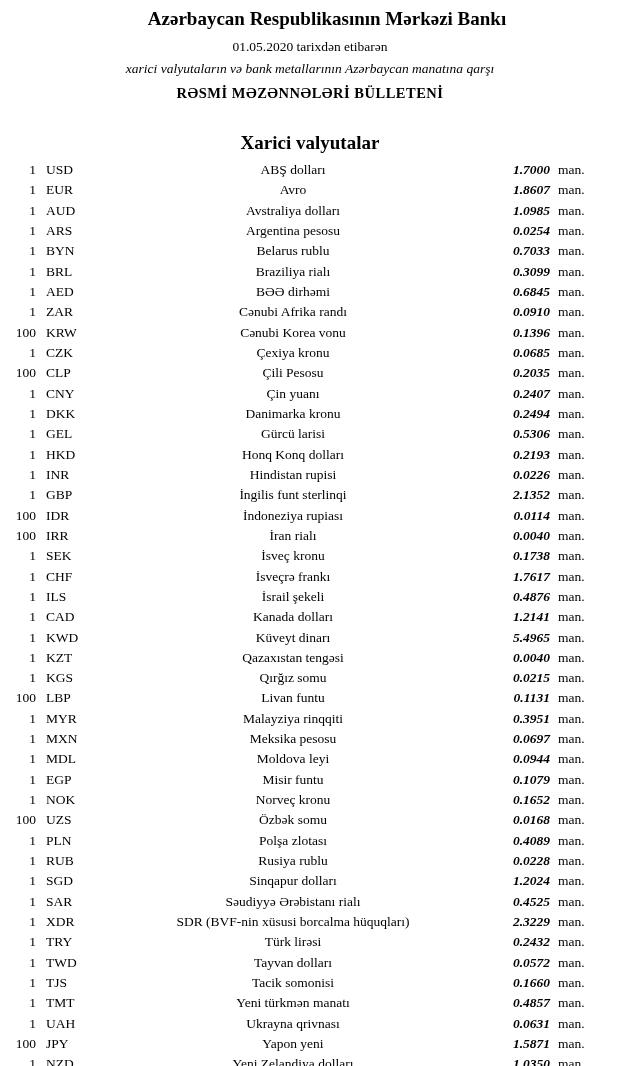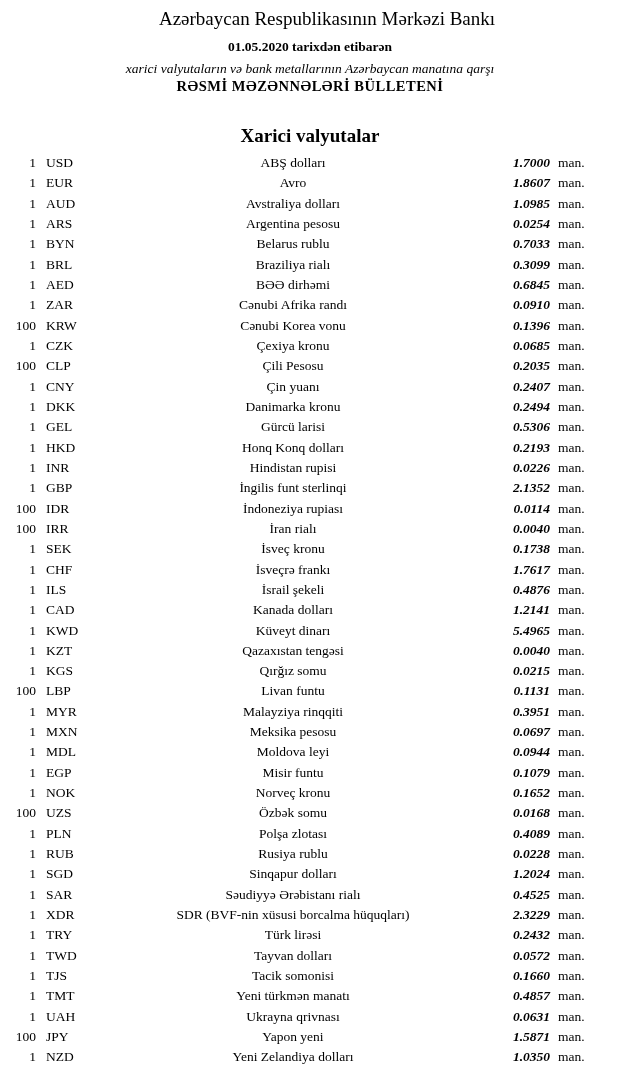--- a/index.html
+++ b/index.html
@@ -14,36 +14,36 @@
     height: 1066px;
     margin: 0 auto;
     box-sizing: border-box;
     overflow: hidden;
     background: #ffffff;
   }
   .header { text-align: center; }
   .title {
     padding-top: 8px;
     font-size: 19px;
-    font-weight: normal;
+    font-weight: bold;
     line-height: 1.2;
     padding-left: 34px;
   }
   .date-line {
     margin-top: 8px;
     font-size: 13.5px;
-    font-weight: bold;
+    font-weight: normal;
   }
   .subtitle {
     margin-top: 6px;
     font-size: 13.5px;
     font-style: italic;
   }
   .bulletin-title {
-    margin-top: 1px;
+    margin-top: 8px;
     font-size: 14.5px;
     font-weight: bold;
     letter-spacing: 0.5px;
   }
   .section-title {
     margin-top: 30px;
     margin-bottom: 6px;
     text-align: center;
     font-size: 19px;
     font-weight: bold;

